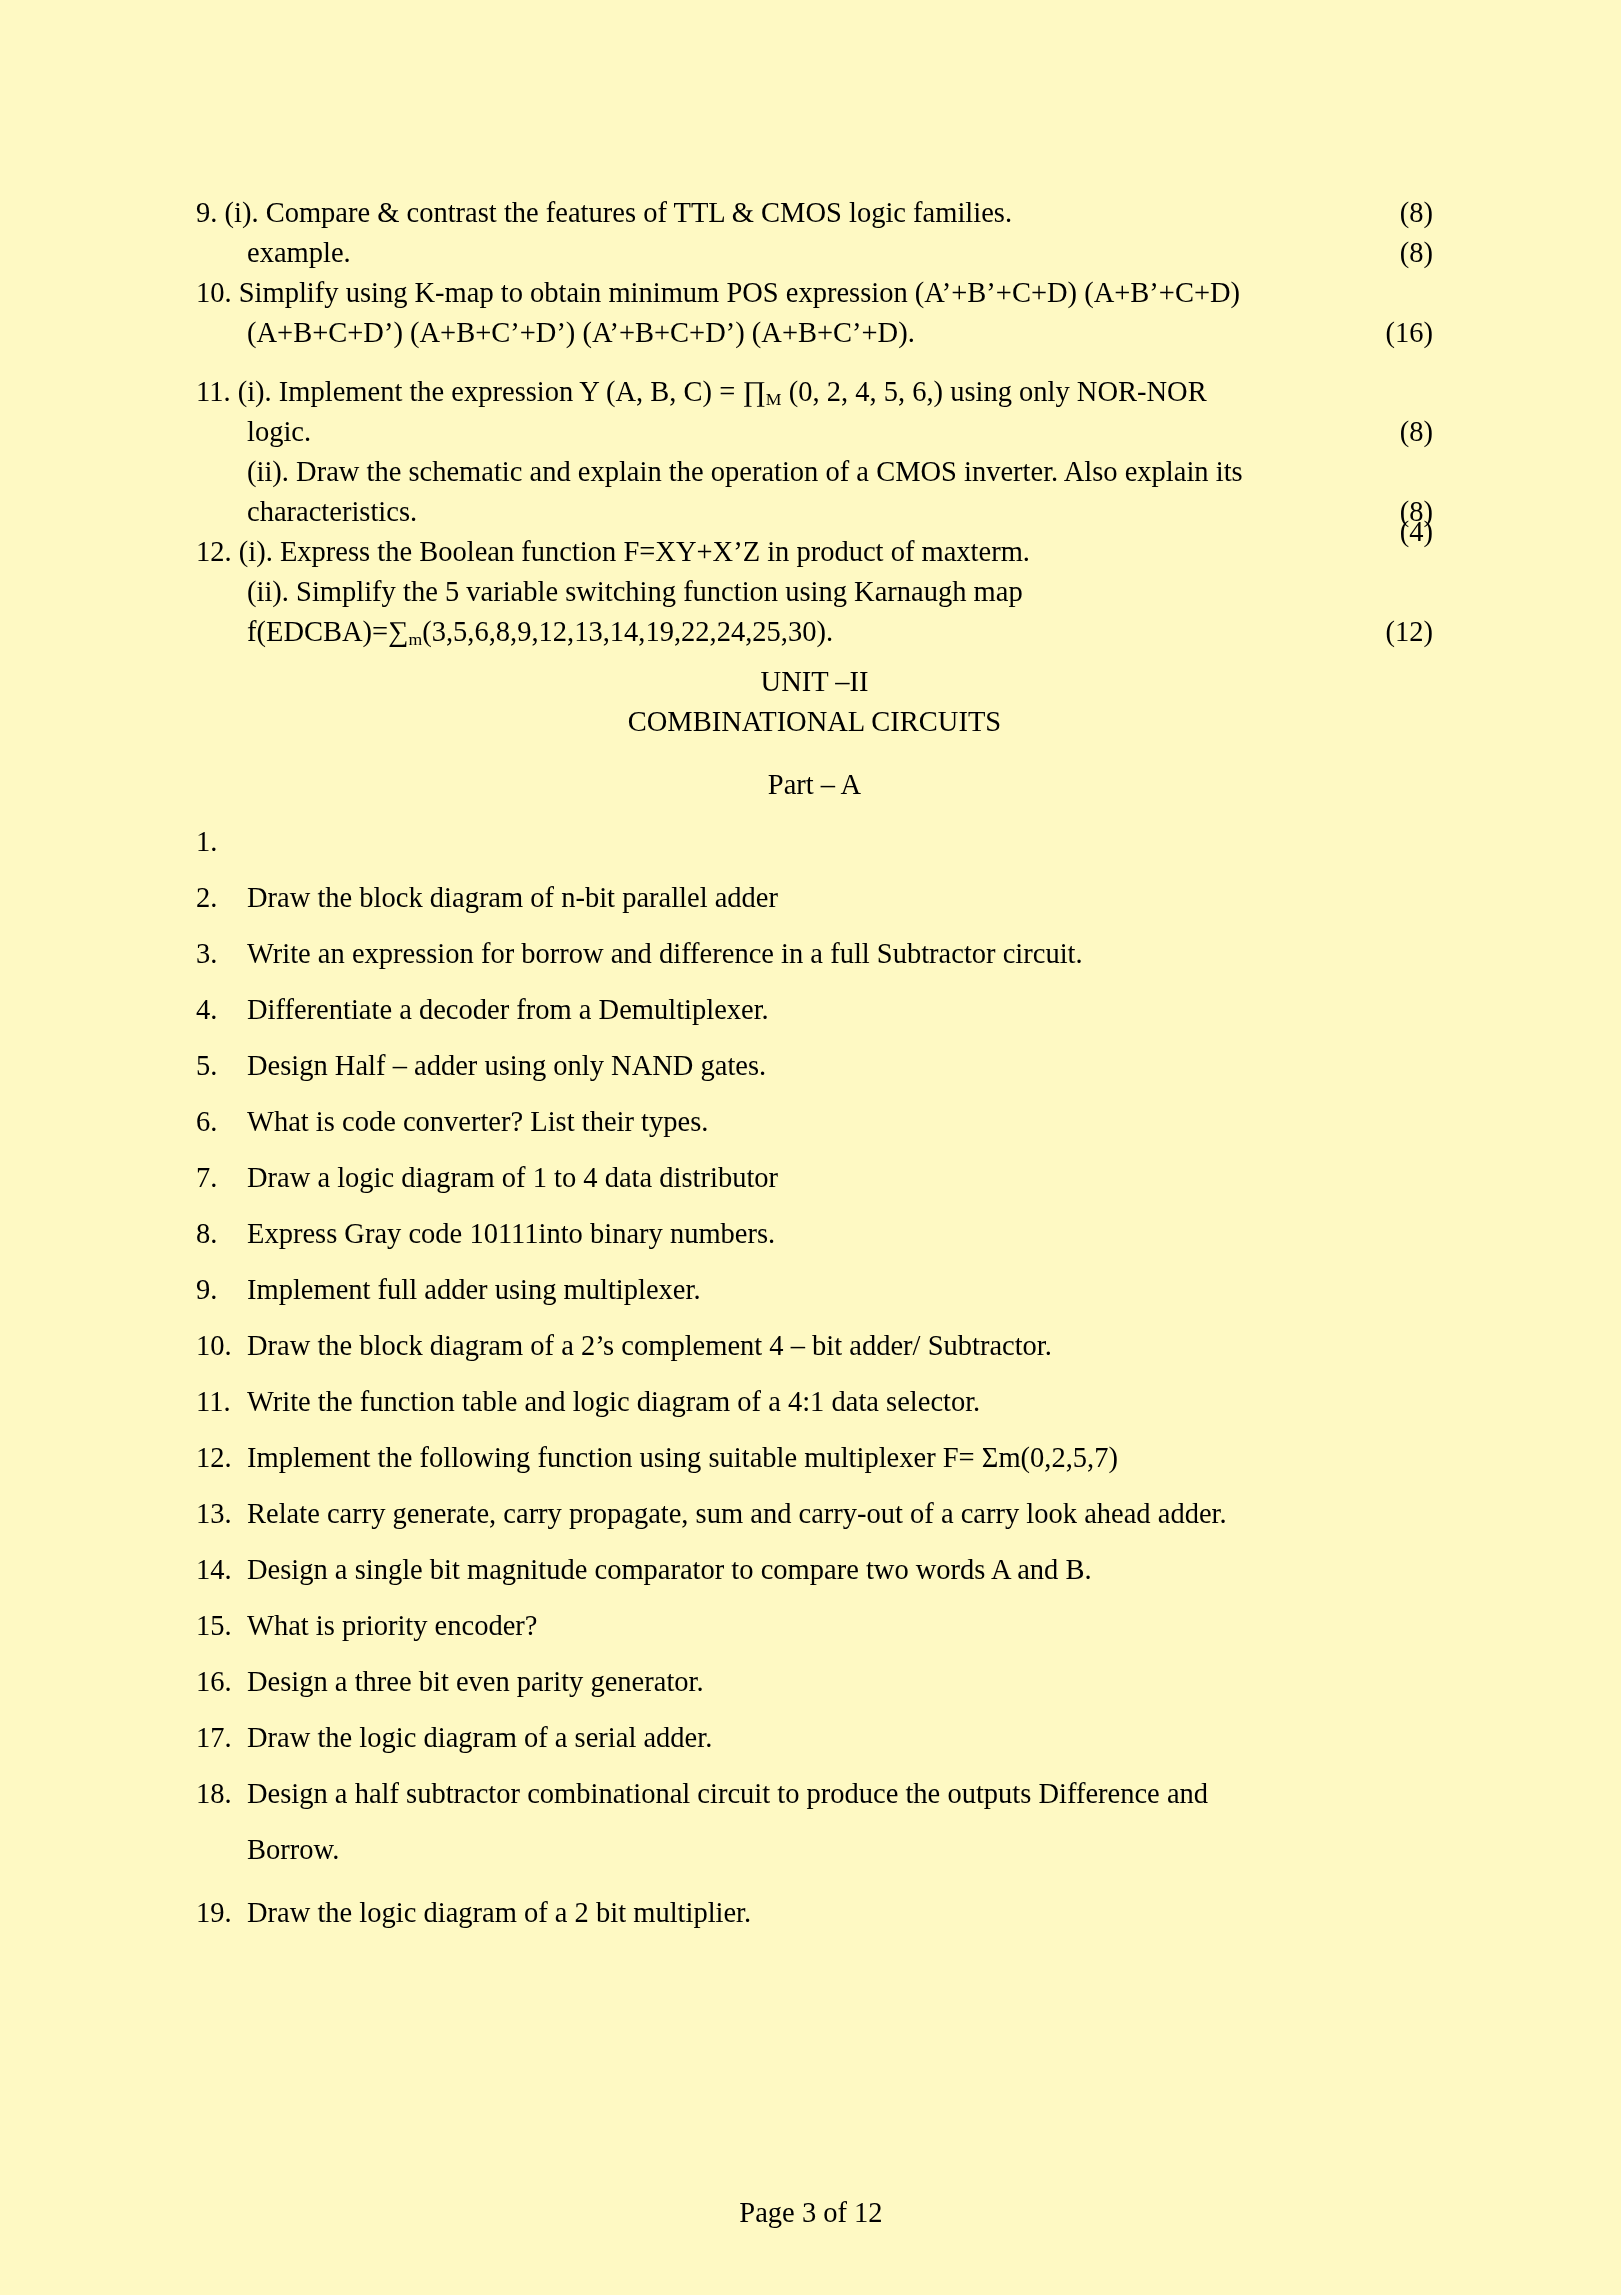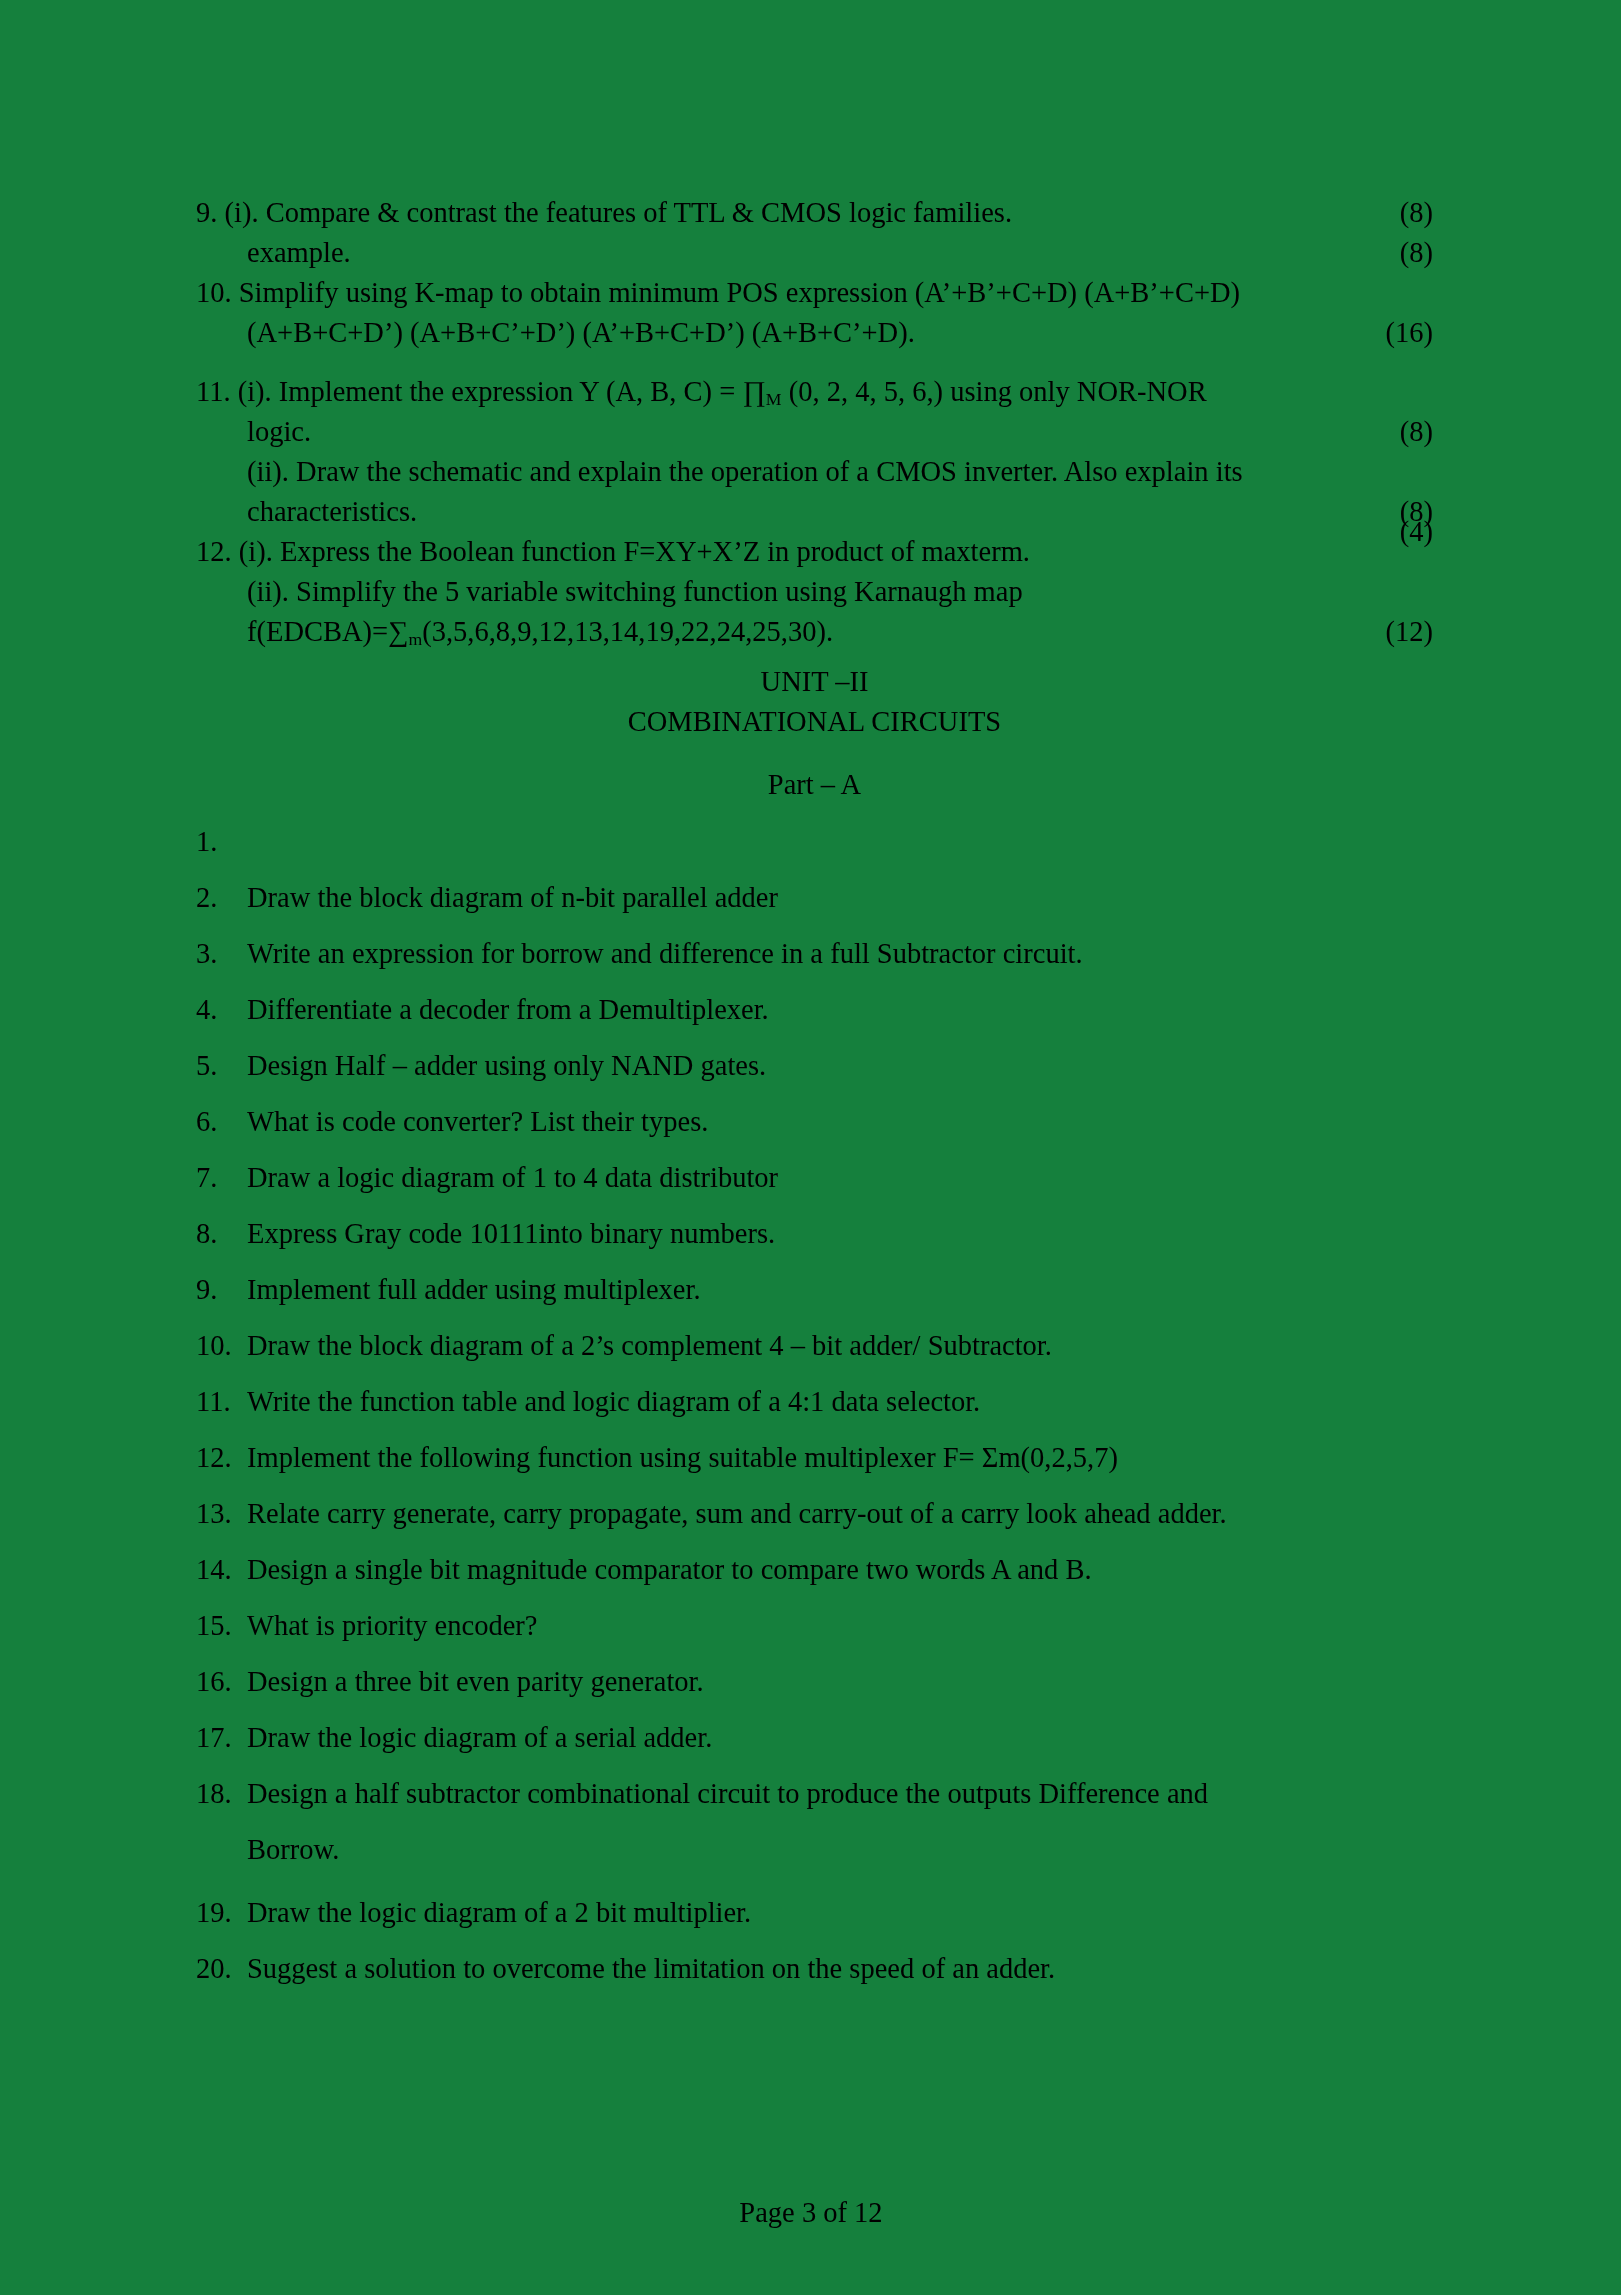--- a/index.html
+++ b/index.html
@@ -1,20 +1,20 @@
 <!DOCTYPE html>
 <html style="font-size:10px"><head>
 <meta charset="utf-8">
 <style>
   * { box-sizing: border-box; }
   html, body { margin: 0; padding: 0; background: #ffffff; }
   .page {
     width: 1622px;
     height: 2295px;
-    background: #15803d;
+    background: #fef9c3;
     color: #000000;
     font-family: "Liberation Serif", "DejaVu Serif", serif;
     font-size: 28.5px;
     position: relative;
     overflow: hidden;
   }
   .content { padding: 193px 189px 0 196px; }
 
   
   .u-row { display: flex; justify-content: space-between; line-height: 40px; }
@@ -179,22 +179,18 @@
           <span class="pa-text">Design a half subtractor combinational circuit to produce the outputs Difference and</span>
       </div>
       <div class="pa-item pa-cont">
         <span class="pa-num"></span>
           <span class="pa-text">Borrow.</span>
       </div>
       <div class="pa-item">
         <span class="pa-num">19.</span>
           <span class="pa-text">Draw the logic diagram of a 2 bit multiplier.</span>
       </div>
-      <div class="pa-item">
-        <span class="pa-num">20.</span>
-          <span class="pa-text">Suggest a solution to overcome the limitation on the speed of an adder.</span>
-      </div>
     </div>
   </div>
 
   <div class="footer">Page 3 of 12</div>
 </div>
 
 
 </body></html>

